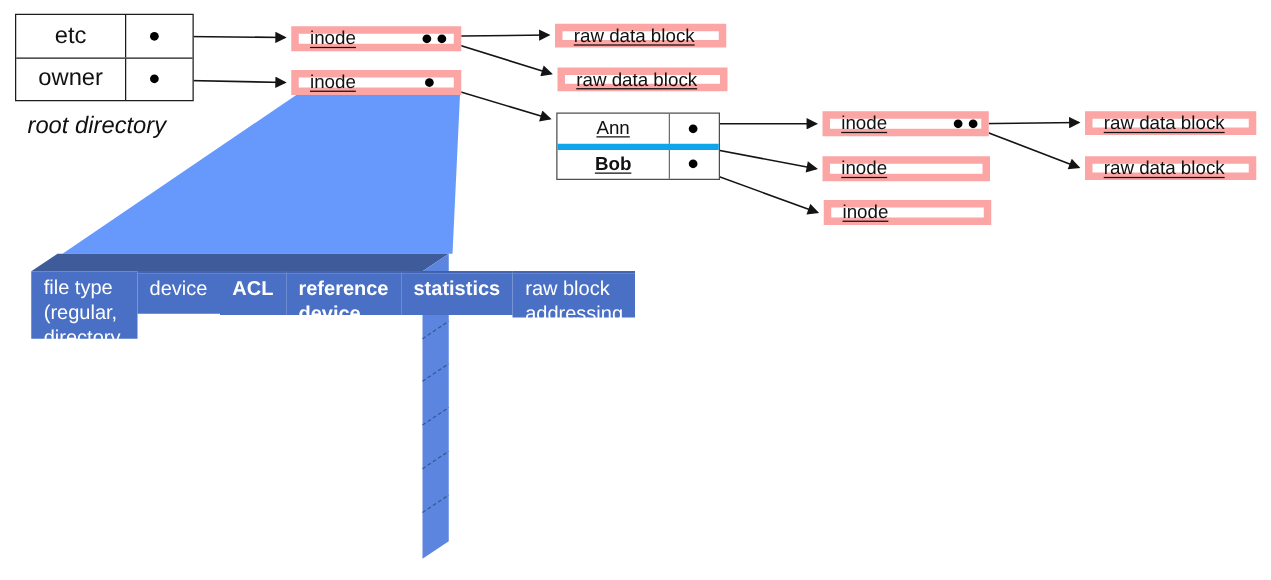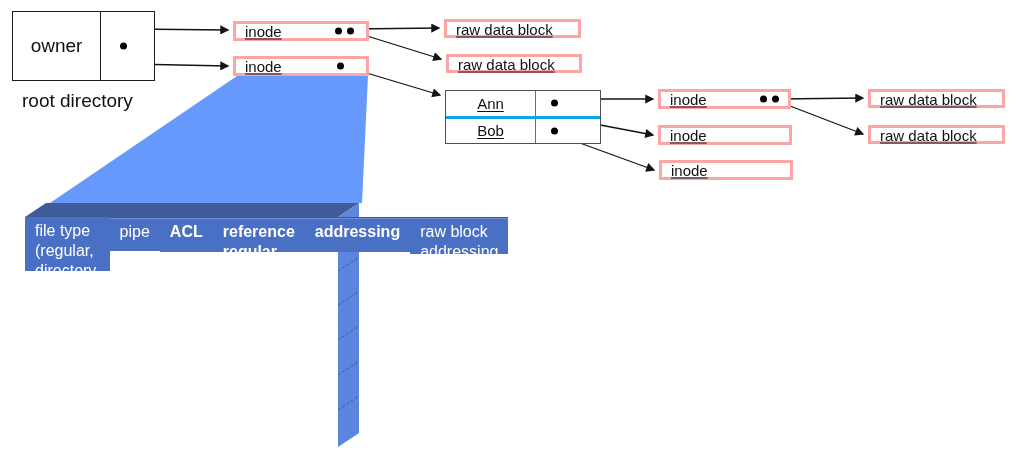--- a/index.html
+++ b/index.html
@@ -5,43 +5,43 @@
   :root{
     --c-funnel:#6699FB; --c-block-face:#4A70C5; --c-block-bevel:#3F5B99;
     --c-block-side:#5C85E0; --c-separator-dark:#3C589B; --c-separator-light:#6C8CD4;
     --c-arrow:#141414; --c-text-on-block:#FFFFFF;
   }
   html,body{margin:0;padding:0;background:#fff;}
   body{font-family:"Liberation Sans",sans-serif;}
   #stage{position:relative;width:1017px;height:464px;background:#fff;overflow:hidden;}
   #wires{position:absolute;left:0;top:0;width:1017px;height:464px;}
 
-  .box{position:absolute;background:#fff;border:3px solid #fca5a5;box-sizing:border-box;
+  .box{position:absolute;background:#fff;border:6px solid #fca5a5;box-sizing:border-box;
        font-size:15px;color:#111;}
   .box .lbl{position:absolute;left:9px;top:50%;transform:translateY(-50%);
        text-decoration:underline;text-underline-offset:2px;white-space:nowrap;}
   .dot{position:absolute;width:7px;height:7px;border-radius:50%;background:#000;
        top:50%;transform:translateY(-50%);}
 
   .tbl{position:absolute;background:#fff;box-sizing:border-box;display:flex;flex-direction:column;}
   .tbl .row{display:flex;flex:1;box-sizing:border-box;}
   .tbl .cell{box-sizing:border-box;display:flex;align-items:center;justify-content:center;position:relative;}
 
   #root-table{left:12px;top:11px;width:143px;height:70px;border:1.6px solid #1c1c1c;}
   #root-table .row + .row{border-top:1.6px solid #1c1c1c;}
   #root-table .name{width:88px;border-right:1.6px solid #1c1c1c;font-size:19px;color:#111;}
   #root-table .ptr{flex:1;}
 
-  #dir-table{left:445px;top:90px;width:156px;height:54px;border:1px solid #4f4f4f;}
-  #dir-table .row + .row{border-top:3px solid #0ea5e9;}
+  #dir-table{left:445px;top:90px;width:131px;height:54px;border:1px solid #4f4f4f;}
+  #dir-table .row + .row{border-top:5px solid #0ea5e9;font-weight:bold;}
   #dir-table .name{width:90px;border-right:1px solid #6e6e6e;font-size:15px;color:#111;
        text-decoration:underline;text-underline-offset:2px;}
   #dir-table .ptr{flex:1;}
 
-  .caption{position:absolute;left:22px;top:90px;font-size:19px;color:#111;}
+  .caption{position:absolute;left:22px;top:90px;font-size:19px;color:#111;font-style:italic;}
 
   #inode-detail{position:absolute;left:25px;top:217px;width:313px;height:204px;
        display:flex;flex-direction:row;}
   #inode-detail .field{background:var(--c-block-face);color:var(--c-text-on-block);
        font-size:16px;line-height:1.25;padding:4px 10px 0 10px;box-sizing:border-box;}
   #inode-detail .field + .field{border-top:1px solid var(--c-separator-dark);
        box-shadow:inset 0 1px 0 0 var(--c-separator-light);}
   #inode-detail .f0{height:54px;}
   #inode-detail .f1{height:34px;}
   #inode-detail .f2,#inode-detail .f3,#inode-detail .f4{height:35px;font-weight:bold;}
@@ -79,20 +79,26 @@
       <line x1="350" y1="68" x2="440" y2="95"></line>
       <line x1="558" y1="99" x2="653" y2="99"></line>
       <line x1="558" y1="117" x2="653" y2="135"></line>
       <line x1="558" y1="135" x2="654" y2="170"></line>
       <line x1="778" y1="99" x2="863" y2="98"></line>
       <line x1="777" y1="101" x2="863" y2="134"></line>
     </g>
   </svg>
 
   <div id="root-table" class="tbl">
+    <div class="row">
+      <div class="cell name">etc</div>
+      <div class="cell ptr">
+        <span class="dot" style="left:19px;"></span>
+      </div>
+    </div>
     <div class="row">
       <div class="cell name">owner</div>
       <div class="cell ptr">
         <span class="dot" style="left:19px;"></span>
       </div>
     </div>
   </div>
 
   <div class="caption">root directory</div>
 
@@ -142,20 +148,20 @@
 
   <div class="box" style="left:868px;top:89px;width:137px;height:19px;">
     <span class="lbl">raw data block</span>
   </div>
   <div class="box" style="left:868px;top:125px;width:137px;height:19px;">
     <span class="lbl">raw data block</span>
   </div>
 
   <div id="inode-detail">
     <div class="field f0">file type (regular, directory, pipe, device, ...)</div>
-    <div class="field f1">pipe</div>
+    <div class="field f1">device</div>
     <div class="field f2">ACL</div>
-    <div class="field f3">reference regular</div>
-    <div class="field f4">addressing</div>
+    <div class="field f3">reference device</div>
+    <div class="field f4">statistics</div>
     <div class="field f5">raw block addressing info</div>
   </div>
 
 </div>
 
 </body></html>

